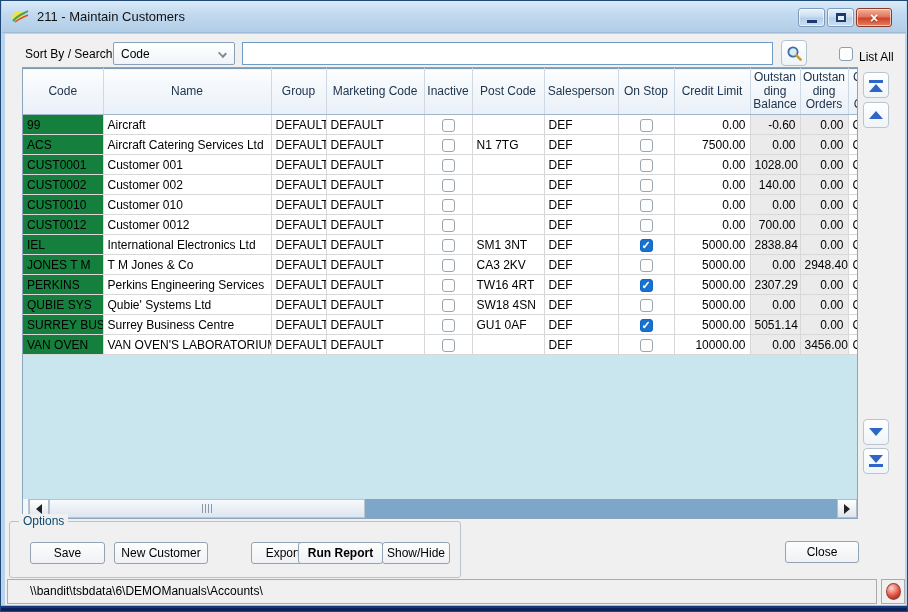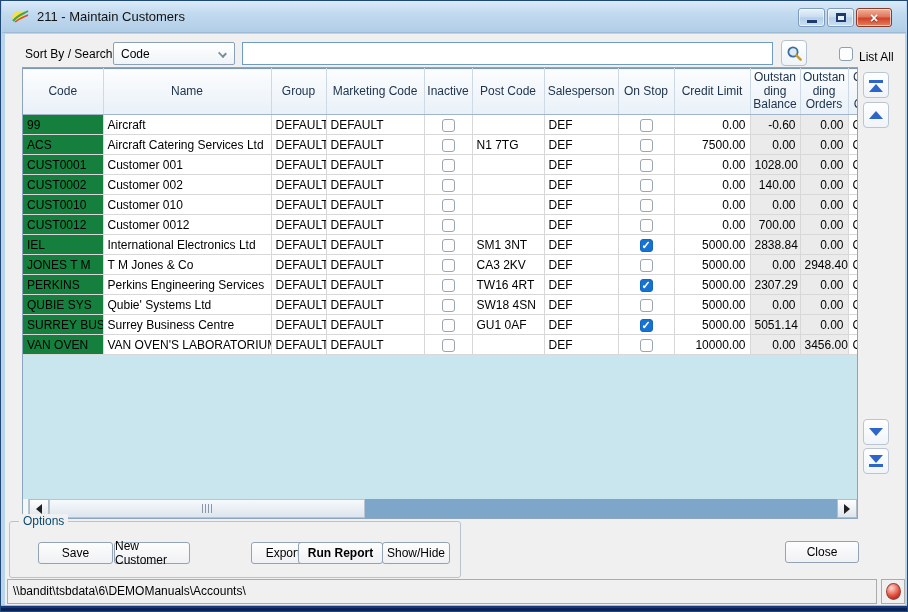--- a/index.html
+++ b/index.html
@@ -96,21 +96,21 @@
   .options .legend { position: absolute; top: -8px; left: 9px; background: #f0f0f0;
     padding: 0 4px; font-size: 12px; color: #0c4a6e; }
   .btn { position: absolute; height: 22px; border: 1px solid #94a3b3; border-radius: 3px;
     background: linear-gradient(#fdfdfd, #eff1f4); font-size: 12px; color: #000;
     display: flex; align-items: center; justify-content: center;
     font-family: "Liberation Sans", sans-serif; }
 
   
   .statusbar { left: 6px; top: 578px; width: 870px; height: 25px;
     border: 1px solid #ababab; background: #f0f0f0;
-    font-size: 12px; color: #000; line-height: 23px; padding-left: 5px; overflow: hidden; }
+    font-size: 12px; color: #000; line-height: 23px; padding-left: 22px; overflow: hidden; }
   .orb-panel { left: 880px; top: 578px; width: 24px; height: 25px;
     border: 1px solid #ababab; background: #f0f0f0;
     display: flex; align-items: center; justify-content: center; }
   .orb { width: 15px; height: 17px; border-radius: 50%;
     background: radial-gradient(circle at 35% 28%, #ffd9d0, #e25140 55%, #8c1f14 95%);
     border: 1px solid #9c4038; }
 
   
   .bottom-edge { left: 0; bottom: 0; width: 906px; height: 6px;
     background: linear-gradient(#9cbcdc 0 1px, #16387c 1px 3px, #0a2258 3px); }
@@ -390,22 +390,22 @@
   <div class="sbtn" style="top:418px;">
     <span class="tri-down"></span>
   </div>
   <div class="sbtn" style="top:447px;">
     <span class="tri-down"></span>
     <span class="sbar"></span>
   </div>
 
   <div class="options">
     <span class="legend">Options</span>
-    <div class="btn" style="left:20px; top:20px; width:75px;margin-left:8px;">Save</div>
-    <div class="btn" style="left:104px; top:20px; width:76px;">New Customer</div>
+    <div class="btn" style="left:20px; top:20px; width:75px;">Save</div>
+    <div class="btn" style="left:104px; top:20px; width:94px;">New Customer</div>
     <div class="btn" style="left:209px; top:20px; width:64px;margin-left:32px;">Export</div>
     <div class="btn" style="left:288px; top:20px; width:85px;font-weight:bold;">Run Report</div>
     <div class="btn" style="left:372px; top:20px; width:68px;">Show/Hide</div>
   </div>
 
   <div class="btn" style="left:784px; top:540px; width:74px;">Close</div>
 
   <div class="statusbar">
     <span>\\bandit\tsbdata\6\DEMOManuals\Accounts\</span>
   </div>

